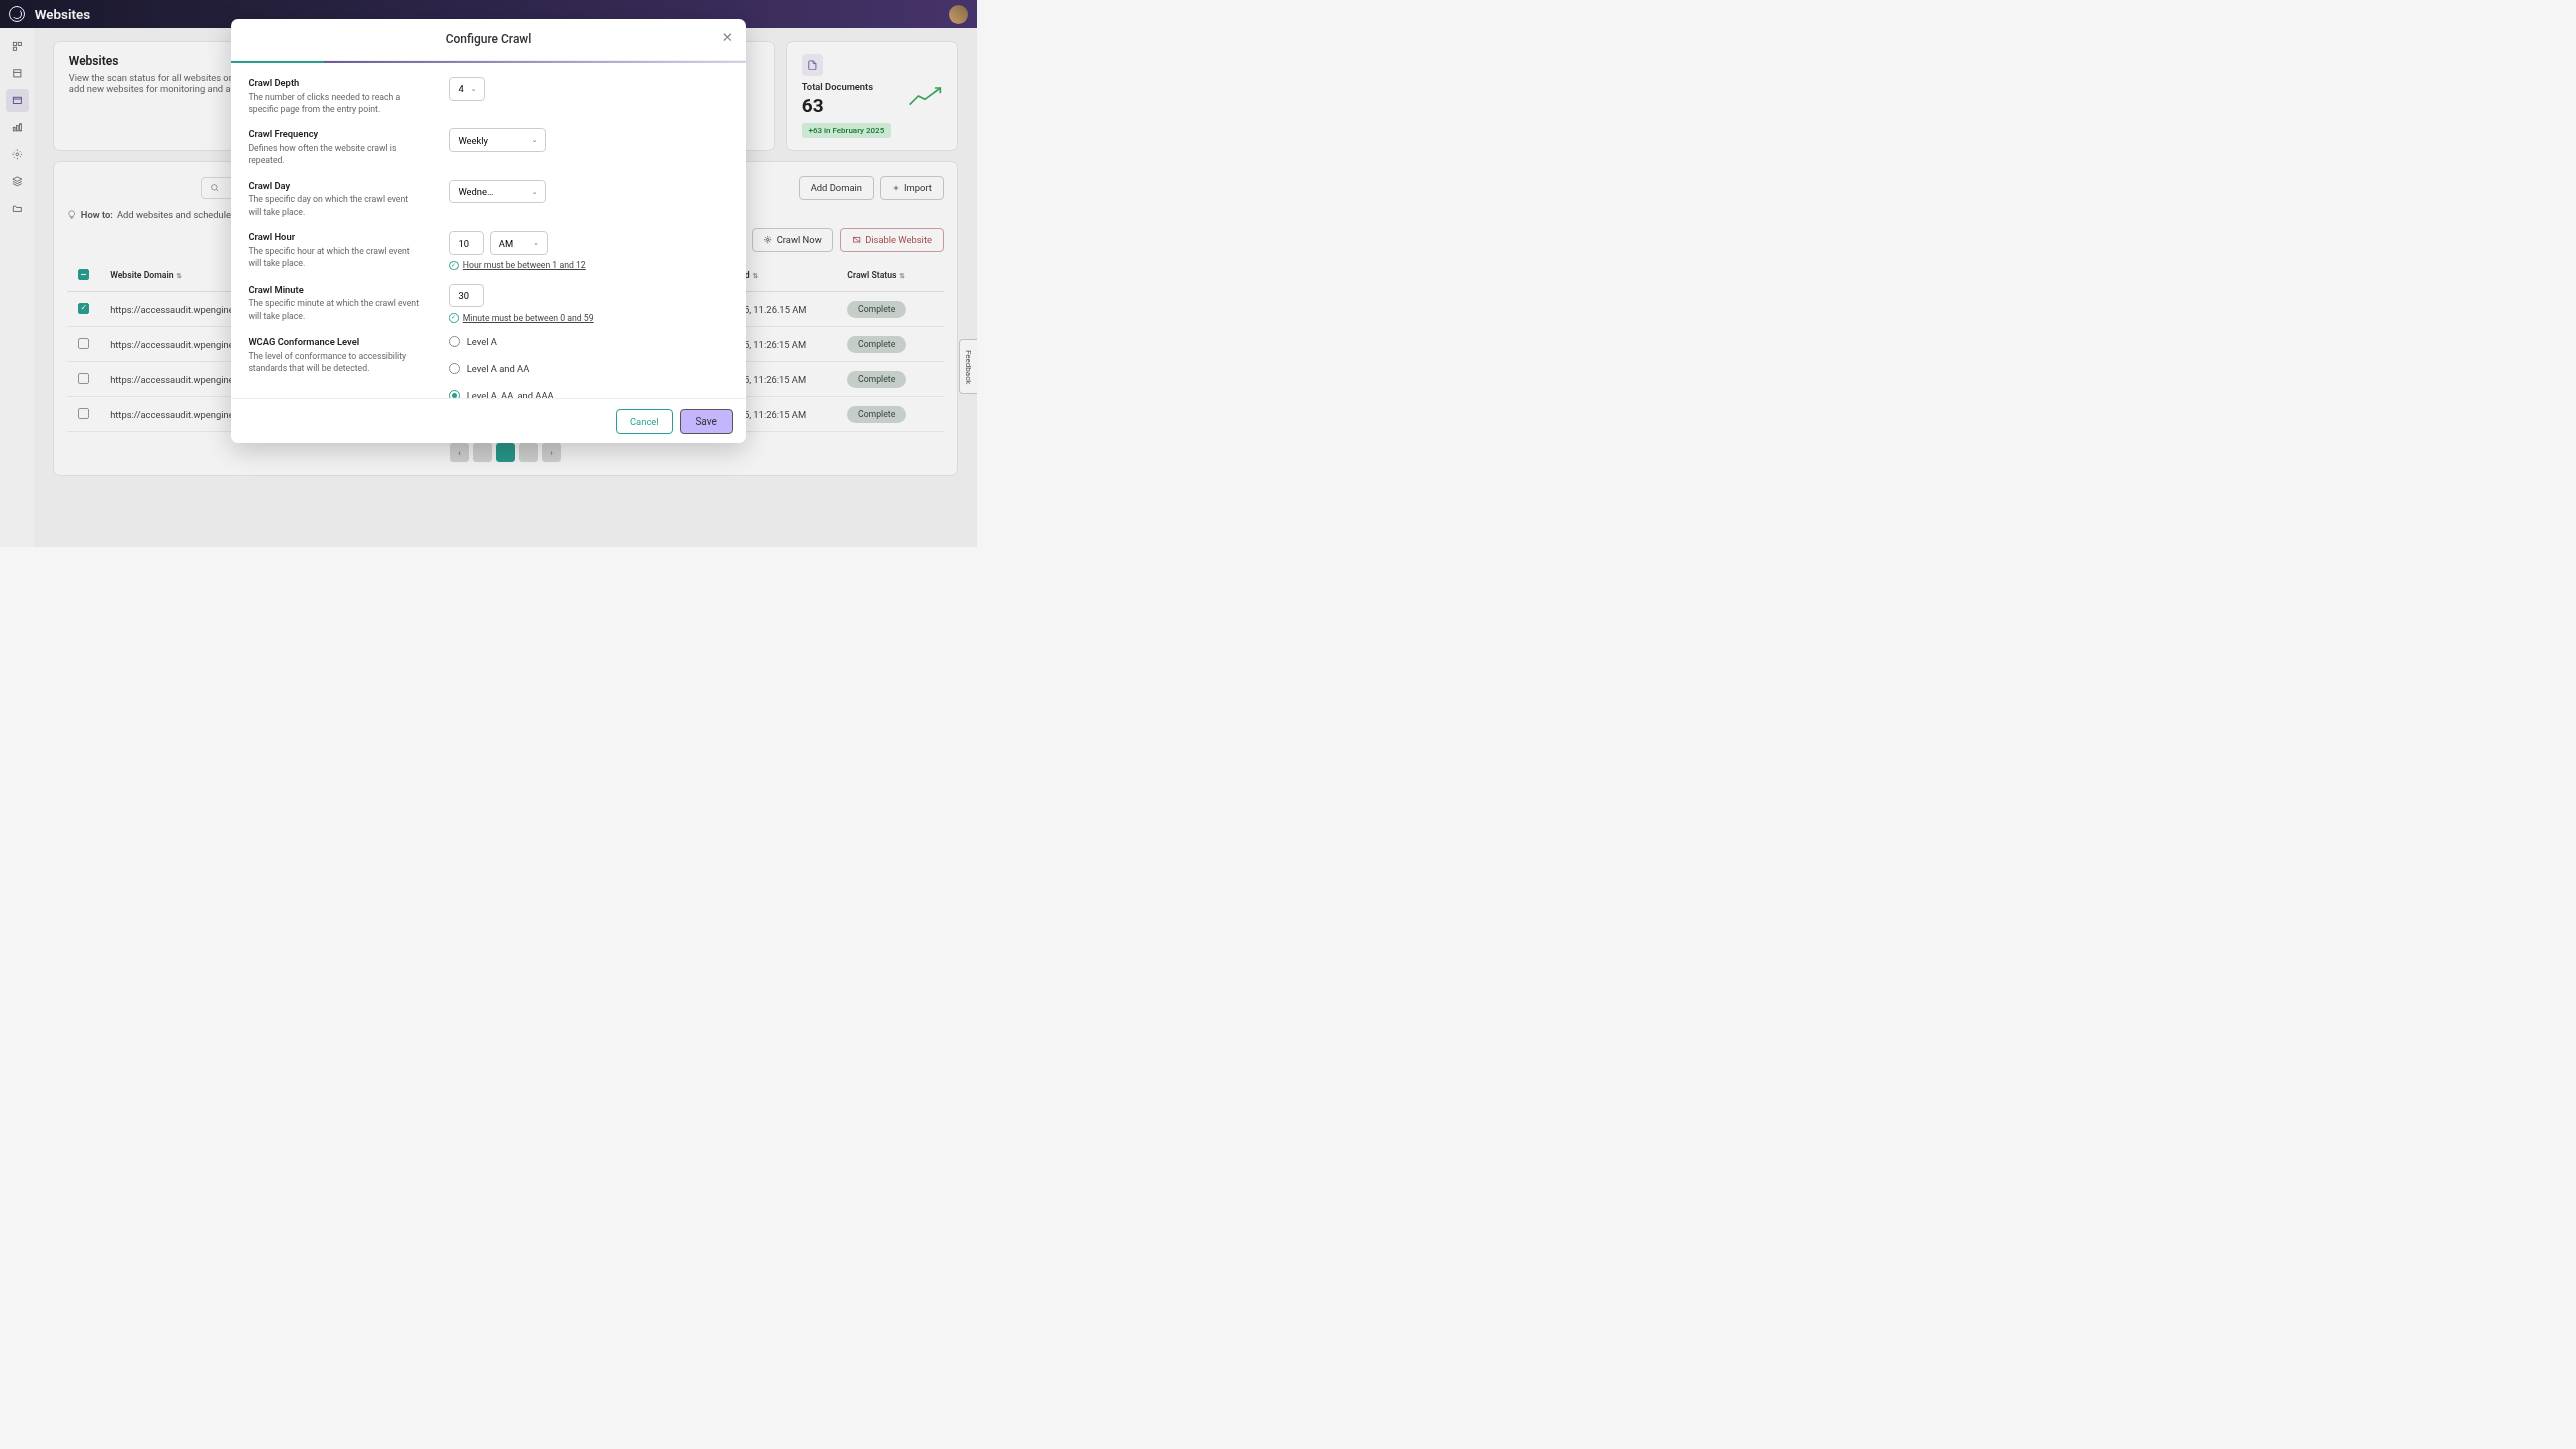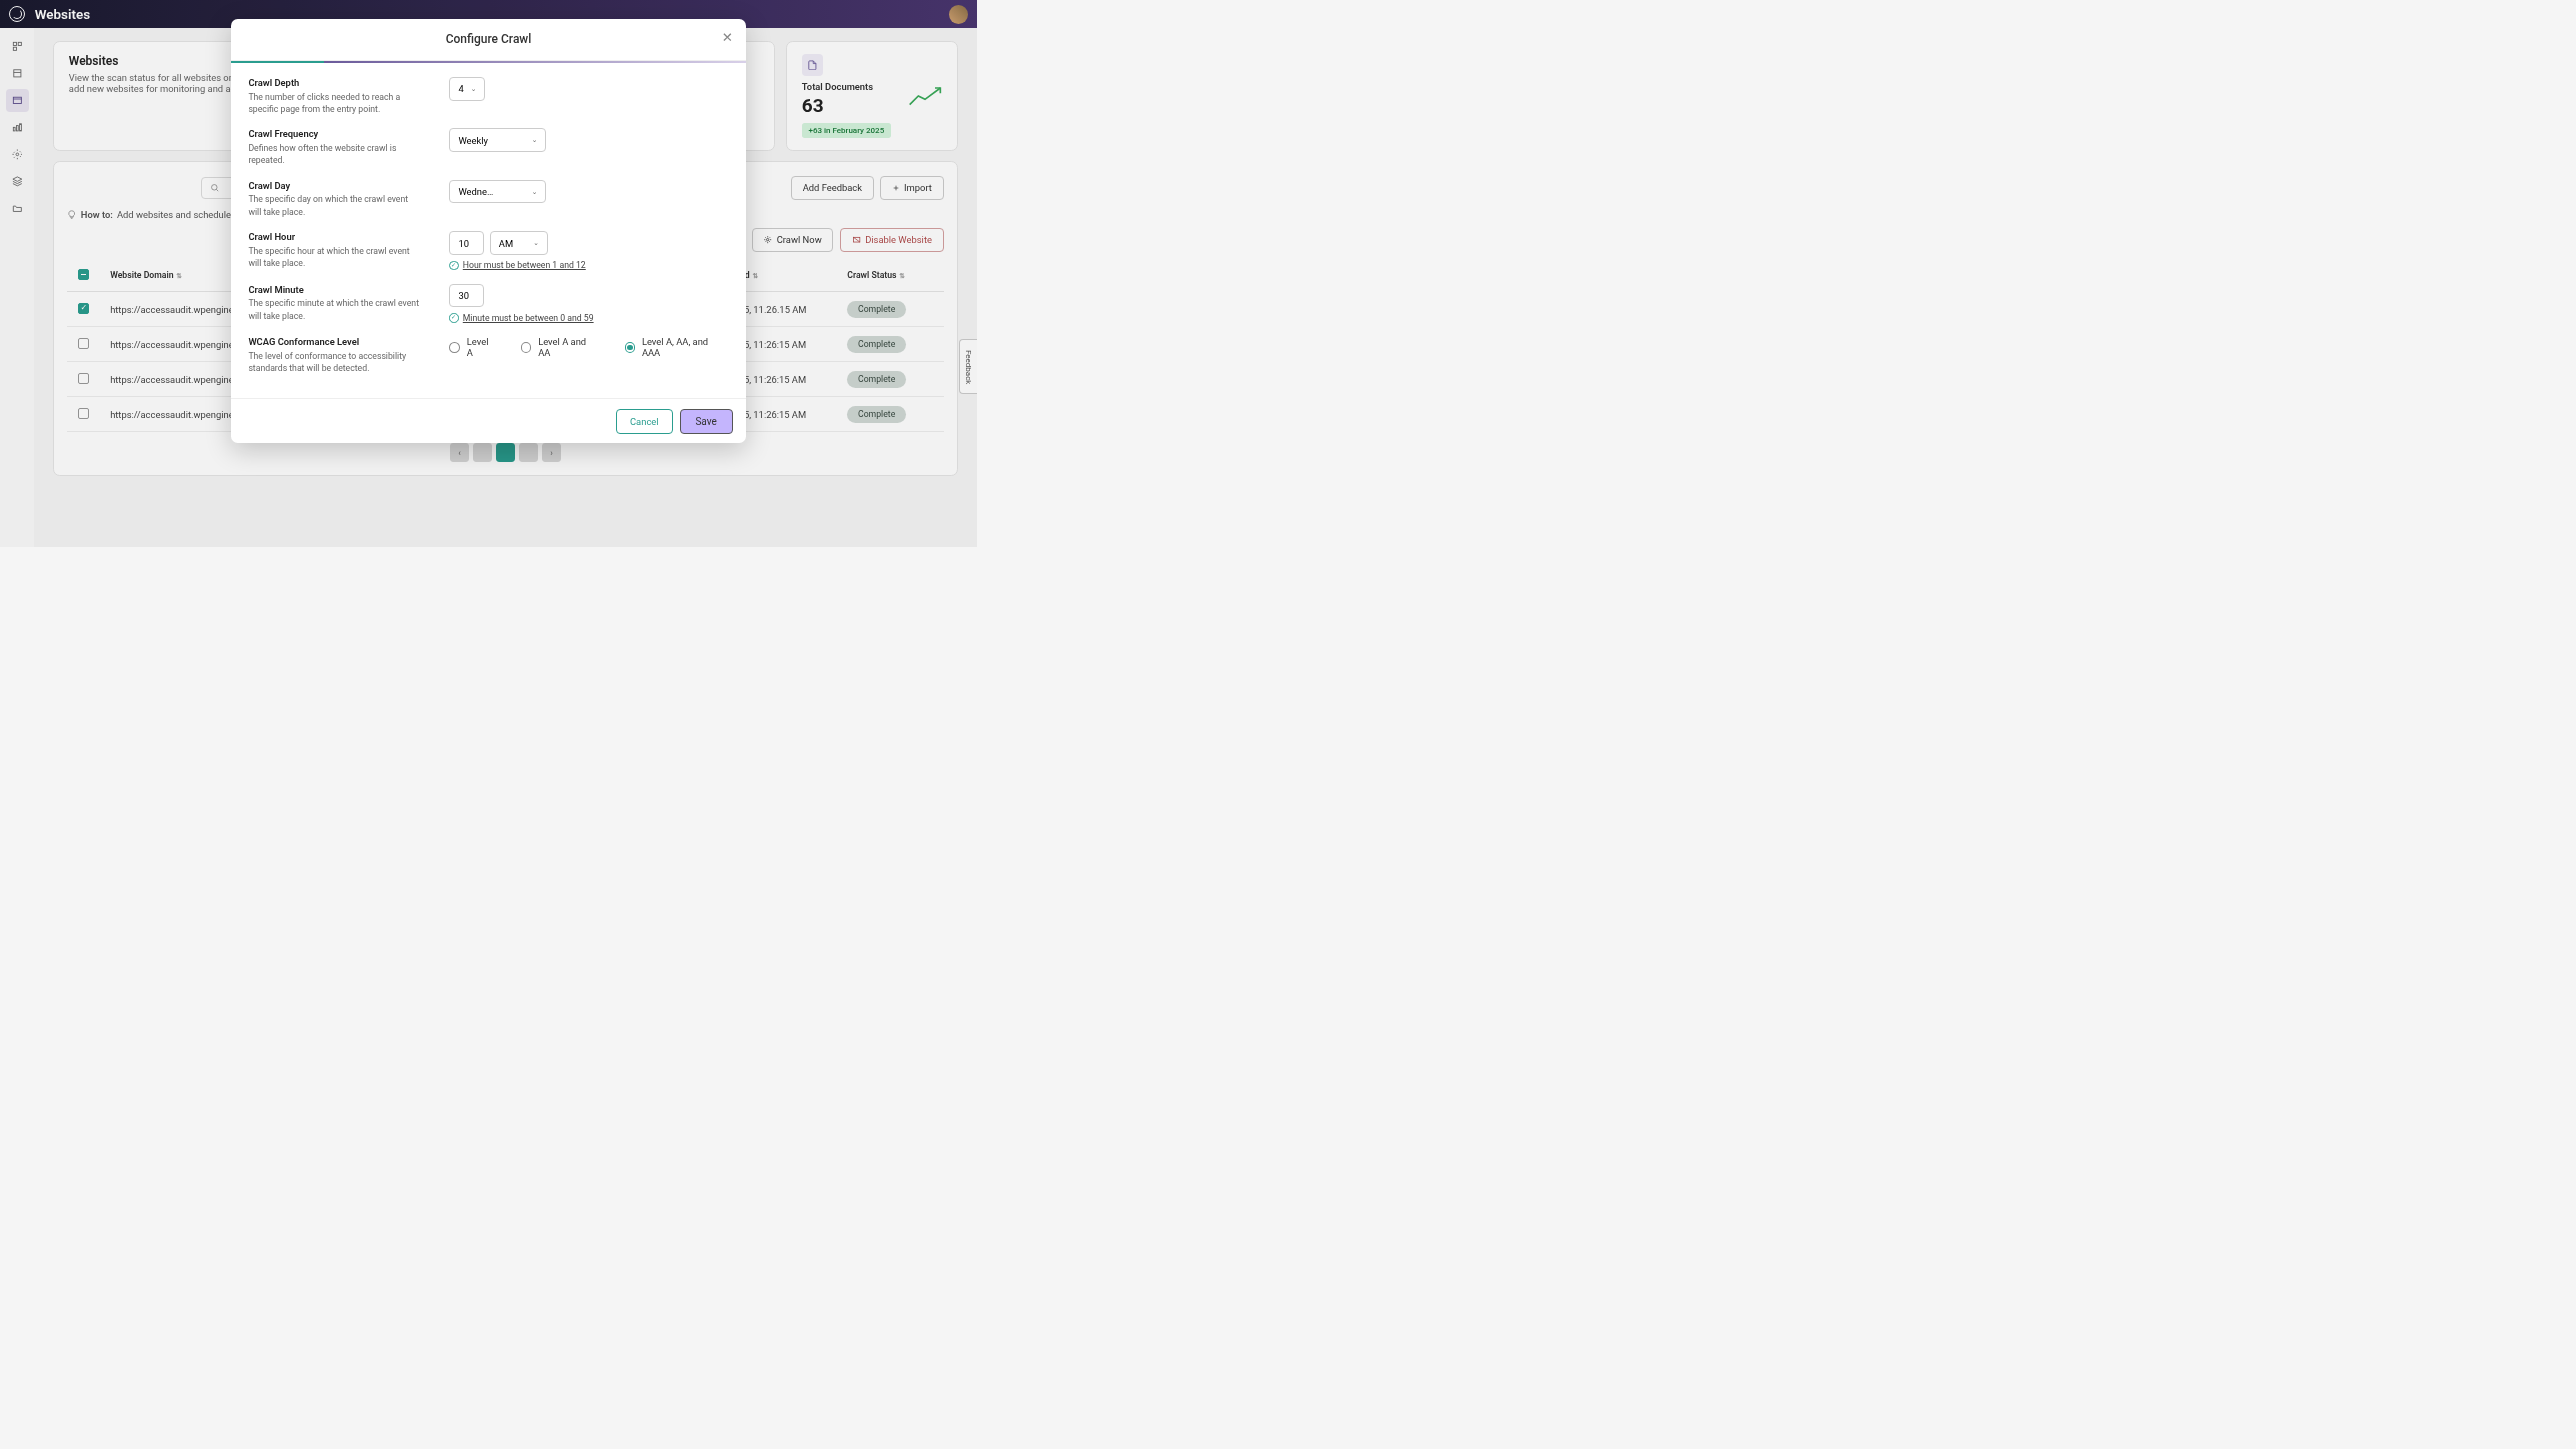--- a/index.html
+++ b/index.html
@@ -75,21 +75,21 @@
     .select { width: 97px; justify-content: space-between; }
     .select.small { width: 36px; }
     .select.med { width: 58px; }
     .num-input { width: 35px; }
     .chev { font-size: 6.7px; color: #666; }
     
     .hint { display: flex; align-items: center; gap: 4px; font-size: 8.7px; color: #444; margin-top: 5.4px; text-decoration: underline; }
     .hint-icon { width: 9.4px; height: 9.4px; border: 1px solid #2a9d8f; border-radius: 50%; position: relative; }
     .hint-icon::after { content: '✓'; color: #2a9d8f; font-size: 6px; position: absolute; top: -0.7px; left: 0.7px; }
     
-    .radio-group { display: flex; flex-direction: row; gap: 24px; }
+    .radio-group { display: flex; flex-direction: column; gap: 16px; }
     .radio-opt { display: flex; align-items: center; gap: 6.7px; font-size: 9.4px; color: #333; }
     .radio { width: 10.7px; height: 10.7px; border: 1px solid #888; border-radius: 50%; position: relative; }
     .radio.sel { border-color: #2a9d8f; }
     .radio.sel::after { content: ''; width: 5.4px; height: 5.4px; background: #2a9d8f; border-radius: 50%; position: absolute; top: 1.7px; left: 1.7px; }
     
     .modal-foot { border-top: 0.7px solid #eee; padding: 9.4px 13.4px; display: flex; justify-content: flex-end; gap: 6.7px; }
     .btn-cancel { border: 0.7px solid #2a9d8f; color: #2a9d8f; background: #fff; padding: 6px 13.4px; border-radius: 4px; font-size: 9.4px; cursor: pointer; }
     .btn-save { border: 0.7px solid #555; color: #333; background: #c4b5fd; padding: 6px 14.8px; border-radius: 4px; font-size: 10px; cursor: pointer; }
     
     .feedback-tab { position: absolute; right: 0; top: 62%; background: #fff; border: 0.7px solid #ccc; border-right: none; border-radius: 4px 0 0 4px; padding: 9.4px 4px; writing-mode: vertical-rl; font-size: 8px; color: #555; cursor: pointer; }
@@ -179,21 +179,21 @@
     <div class="panel">
       <div class="toolbar">
         <div class="search-box">
           <svg width="9.4" height="9.4" viewBox="0 0 24 24" fill="none" stroke="#888" stroke-width="2">
               <circle cx="11" cy="11" r="7"></circle>
               <line x1="21" y1="21" x2="16" y2="16"></line>
             </svg>
         </div>
         <div style="flex:1"></div>
         <button class="btn">
-            <span>Add Feedback</span>
+            <span>Add Domain</span>
           </button>
         <button class="btn">
             <svg width="8" height="8" viewBox="0 0 24 24" fill="none" stroke="currentColor" stroke-width="2">
               <line x1="12" y1="5" x2="12" y2="19"></line>
               <line x1="5" y1="12" x2="19" y2="12"></line>
             </svg>
             <span>Import</span>
           </button>
       </div>
       <div class="howto">

